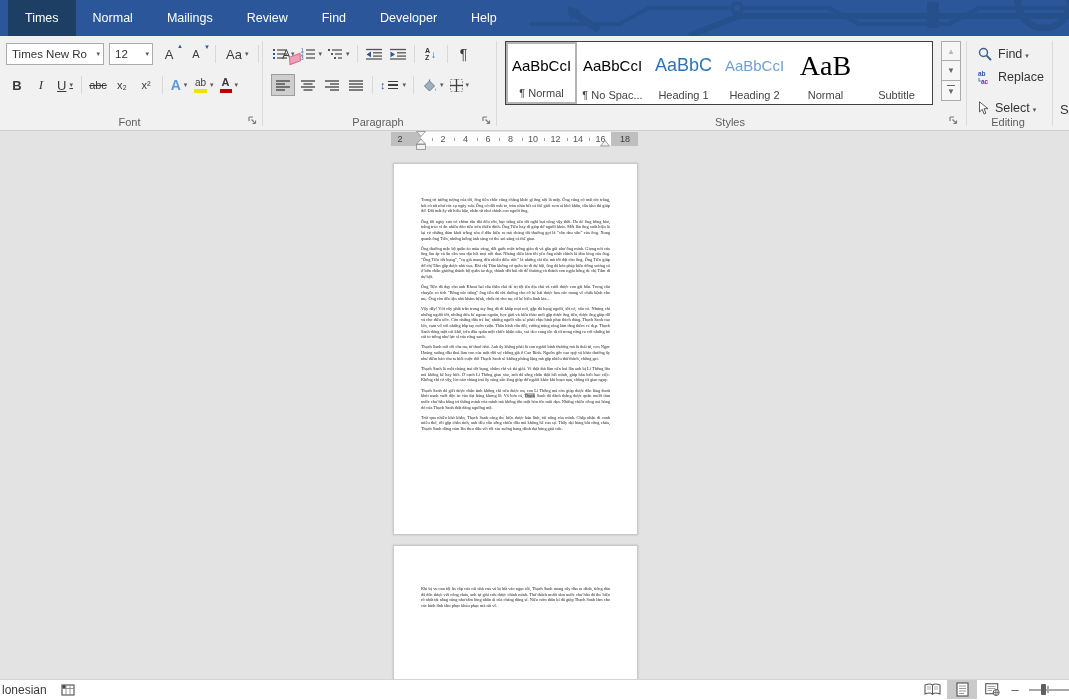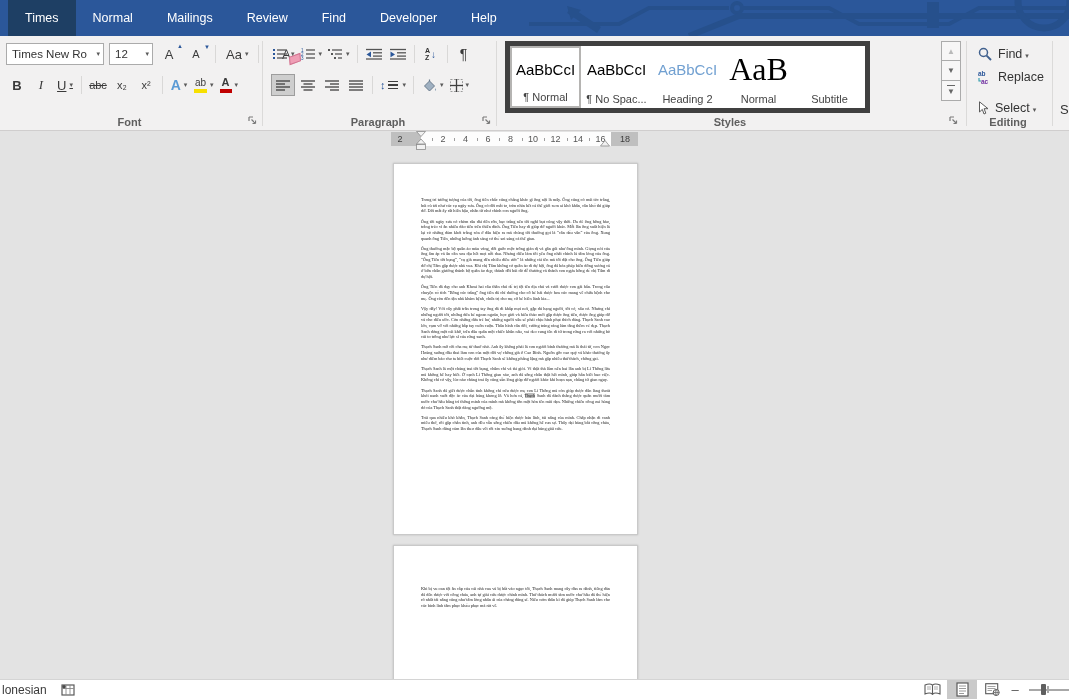--- a/index.html
+++ b/index.html
@@ -11,21 +11,21 @@
   .deco{position:absolute;right:0;top:0;height:36px;width:540px;pointer-events:none;}
   .tabs{position:absolute;left:8px;top:0;height:36px;display:flex;z-index:2;}
   .tab{padding:0 17px;line-height:36px;color:#fff;font-size:12.5px;cursor:default;white-space:nowrap;}
   .tab.active{background:#1e3f64;}
   .tellme{position:absolute;left:543px;top:0;height:36px;display:flex;align-items:center;gap:10px;
           color:#fff;font-size:13px;z-index:2;white-space:nowrap;}
 
   
   .ribbon{position:absolute;top:36px;left:0;right:0;height:94px;background:#f2f1f1;border-bottom:1px solid #d0cece;}
   .group{position:absolute;top:0;bottom:0;}
-  .glabel{position:absolute;bottom:2px;left:0;right:4px;text-align:center;font-size:11px;color:#5f5f5f;font-weight:bold;}
+  .glabel{position:absolute;bottom:2px;left:0;right:4px;text-align:center;font-size:11px;color:#5f5f5f;}
   .gsep{position:absolute;top:5px;bottom:4px;width:1px;background:#dbdad9;}
   .vsep{width:1px;height:18px;background:#d9d8d7;margin:0 3px;flex:none;}
   .row{position:absolute;display:flex;align-items:center;}
   .btn{display:inline-flex;align-items:center;justify-content:center;height:22px;min-width:18px;
        padding:0 2px;color:#3b3b3b;font-size:13px;flex:none;position:relative;}
   .btn.active{background:#cecece;border:1px solid #9d9d9d;height:20px;}
   .dd::after{content:"▾";font-size:7px;color:#5a5a5a;margin-left:3px;}
   .combo{display:flex;align-items:center;justify-content:space-between;background:#fff;border:1px solid #ababab;
          height:20px;font-size:11.5px;color:#333;padding:0 3px 0 5px;flex:none;overflow:hidden;white-space:nowrap;}
   .combo .cv{overflow:hidden;white-space:nowrap;}
@@ -44,30 +44,30 @@
           border:1px solid #cf7490;transform:rotate(-20deg) skewX(-15deg);}
   .sorticon{display:flex;align-items:center;gap:1px;}
   .sortlet{display:flex;flex-direction:column;font-size:7px;font-weight:bold;color:#333;line-height:1.05;}
   .sortarrow{font-size:10px;color:#2b579a;}
   .lsicon{display:flex;align-items:center;gap:2px;}
   .lsarrow{font-size:11px;color:#2b579a;}
   .lslines{display:flex;flex-direction:column;gap:2.2px;}
   .lslines i{display:block;width:10px;height:1.4px;background:#3f3f3f;}
 
   
-  .gallery{position:absolute;left:8px;top:5px;height:62px;display:flex;background:#fff;border:5px solid #404040;}
+  .gallery{position:absolute;left:8px;top:5px;height:62px;display:flex;background:#fff;border:1px solid #404040;}
   .scard{width:71px;display:flex;flex-direction:column;align-items:center;justify-content:flex-end;
          padding-bottom:3px;box-sizing:border-box;background:#fff;}
   .scard.selected{border:2px solid #b5b4b2;}
   .ssample{flex:1;display:flex;align-items:center;justify-content:center;color:#000;}
   .sname{font-size:11px;color:#444;white-space:nowrap;}
   .k-normal .ssample{font-size:15px;}
   .k-h1 .ssample{font-size:18px;color:#2e74b5;}
   .k-h2 .ssample{font-size:15px;color:#71a0d1;}
-  .k-title .ssample{font-size:32px;font-family:"Liberation Serif",serif;}
+  .k-title .ssample{font-size:28px;font-family:"Liberation Serif",serif;}
   .k-subtitle .ssample{font-size:15px;color:#8a8a8a;}
   .gscroll{position:absolute;left:444px;top:5px;width:20px;display:flex;flex-direction:column;}
   .gsbtn{height:20px;border:1px solid #ababab;border-top-width:0;background:#f7f6f6;display:flex;
          align-items:center;justify-content:center;font-size:8px;color:#8a8a8a;box-sizing:border-box;}
   .gsbtn:first-child{border-top-width:1px;color:#b9b9b9;}
   .gsbtn .xbar{width:8px;height:1.5px;background:#666;margin-bottom:1px;}
   .gsbtn.expand{flex-direction:column;color:#666;}
 
   
   .edrow{position:absolute;left:11px;display:flex;align-items:center;gap:6px;font-size:12.5px;color:#333;height:20px;}
@@ -361,20 +361,24 @@
 
     <div class="group" style="left:497px;width:470px;">
       <div class="gallery">
           <div class="scard k-normal selected">
             <div class="ssample">AaBbCcI</div>
             <div class="sname">¶ Normal</div>
           </div>
           <div class="scard k-normal">
             <div class="ssample">AaBbCcI</div>
             <div class="sname">¶ No Spac...</div>
+          </div>
+          <div class="scard k-h1">
+            <div class="ssample">AaBbC</div>
+            <div class="sname">Heading 1</div>
           </div>
           <div class="scard k-h2">
             <div class="ssample">AaBbCcI</div>
             <div class="sname">Heading 2</div>
           </div>
           <div class="scard k-title">
             <div class="ssample">AaB</div>
             <div class="sname">Normal</div>
           </div>
           <div class="scard k-subtitle">

